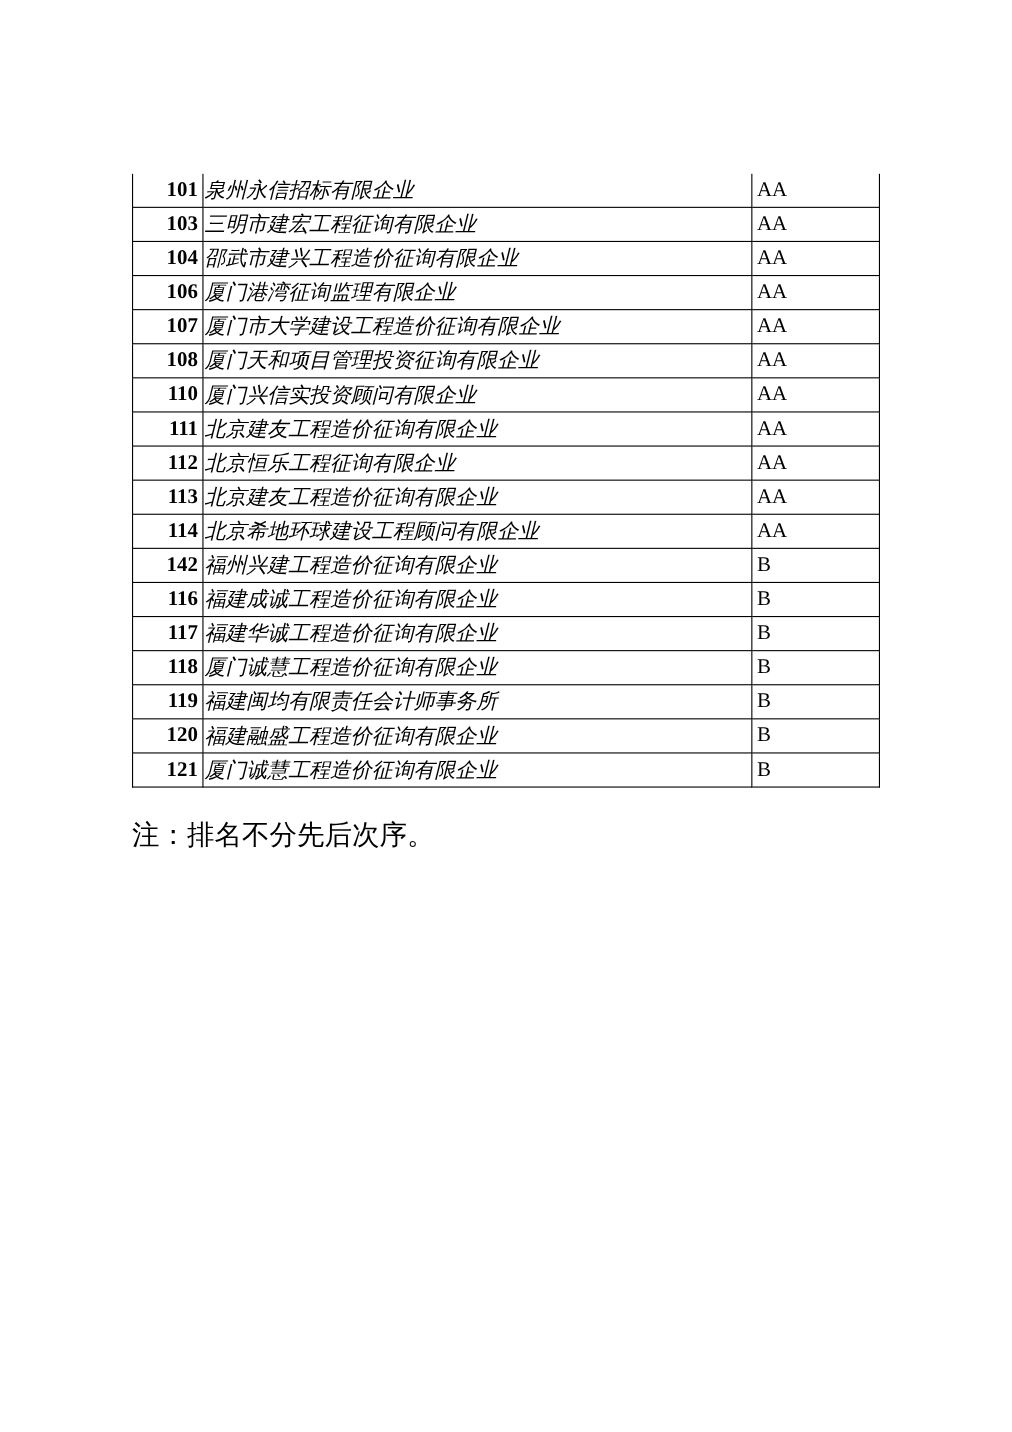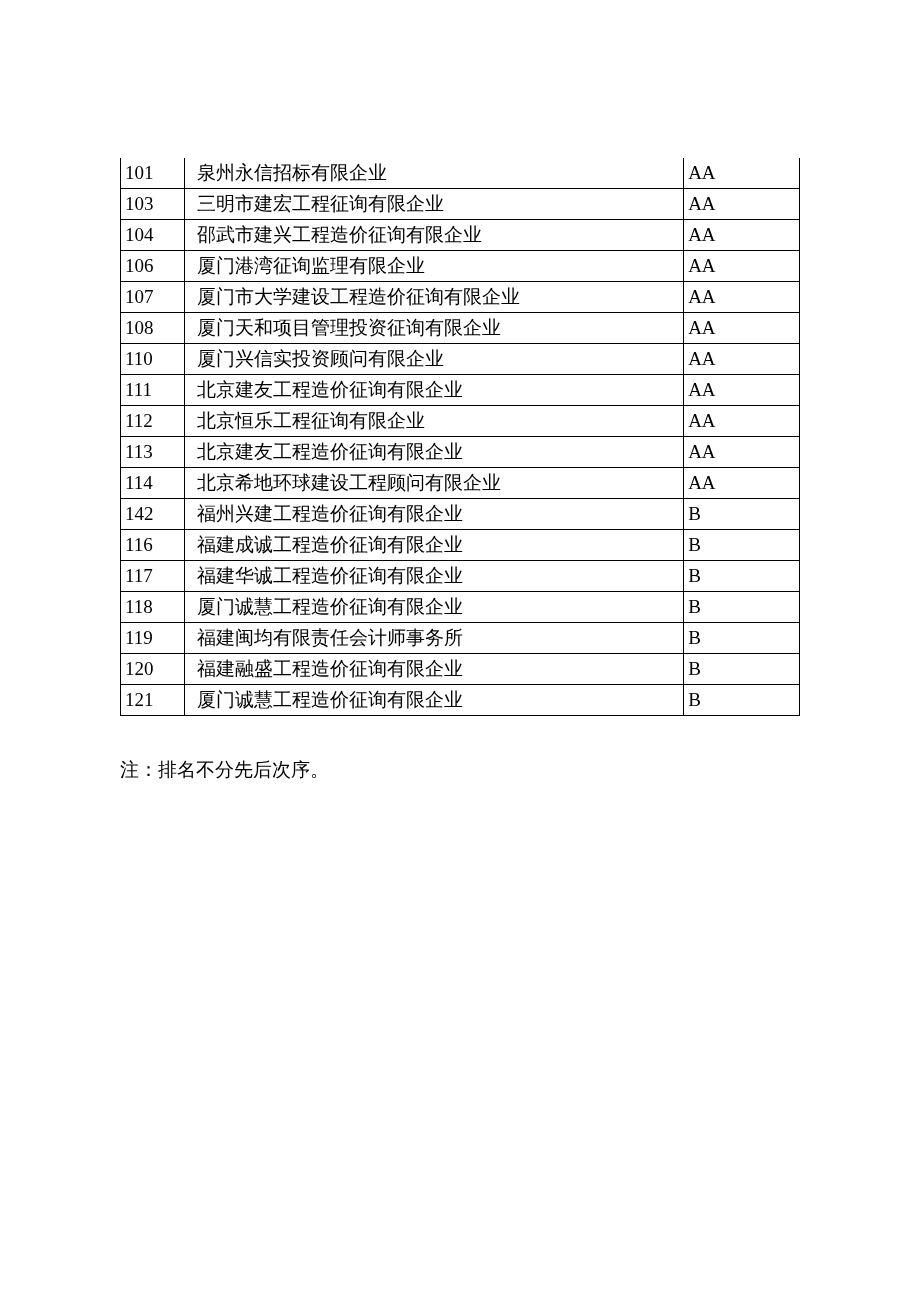--- a/index.html
+++ b/index.html
@@ -25,39 +25,40 @@
       width: 100%;
     }
     td {
       border: 1px solid #000000;
       height: 28px;
       vertical-align: middle;
       padding: 2px 4px;
     }
     td.col-index {
       width: 64px;
-      text-align: left;
+      text-align: right;
+      font-weight: bold;
     }
     td.col-name {
       width: 500px;
       text-align: left;
-      padding-left: 12px;
+      padding-left: 1px;
+      font-style: italic;
     }
     td.col-rating {
       width: 116px;
       text-align: left;
     }
     tr:first-child td {
       border-top: none;
     }
     .note {
-      margin-top: 40px;
-      font-size: 19px;
+      margin-top: 24px;
+      font-size: 25px;
       line-height: 1.6;
-      font-family: Liberation Mono, monospace;
     }
   </style>
 </head>
 <body>
 
 <div class="content-wrapper">
   <table>
     <tbody id="table-body">
         <tr>
           <td class="col-index">101</td>

